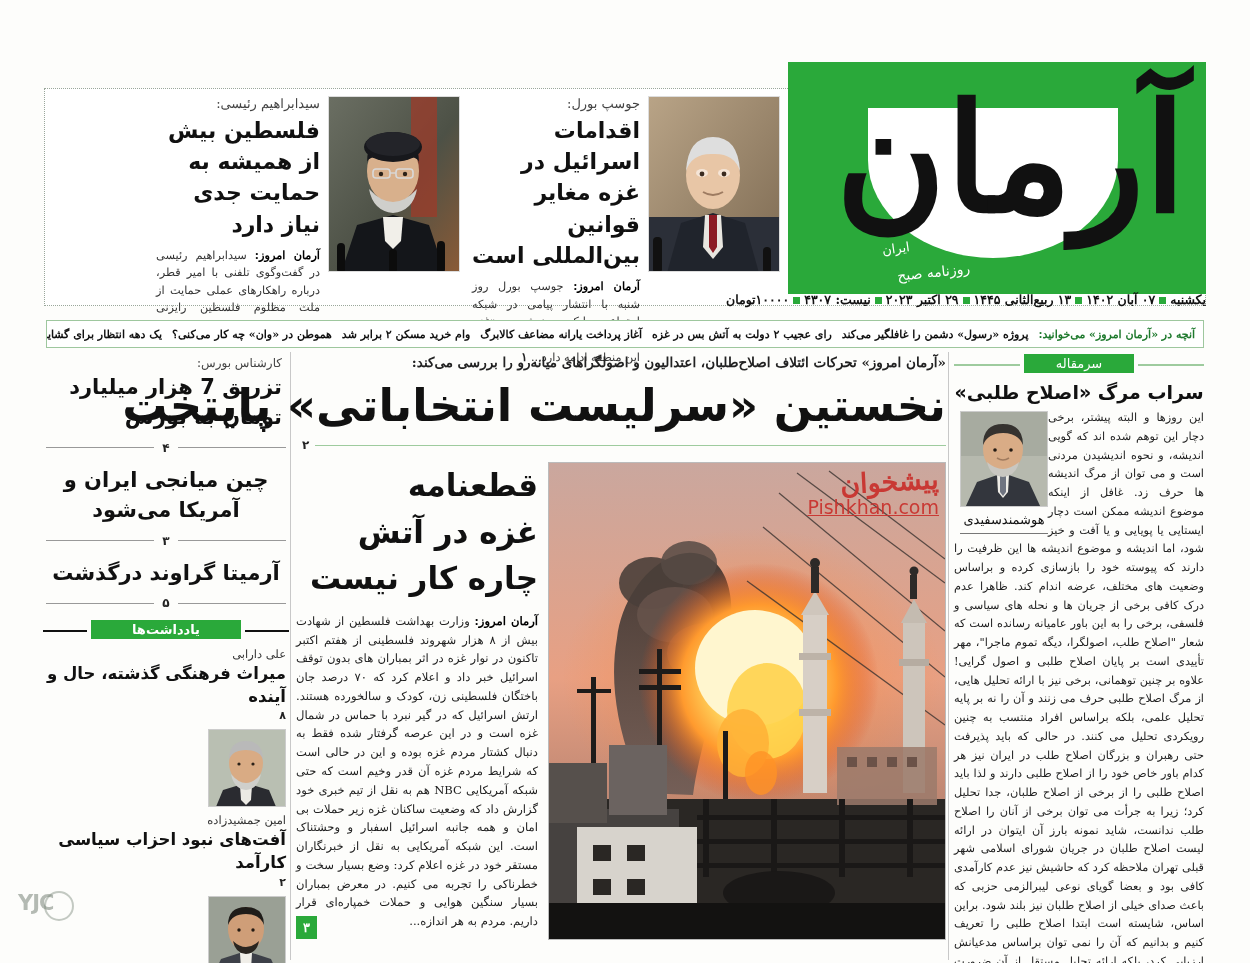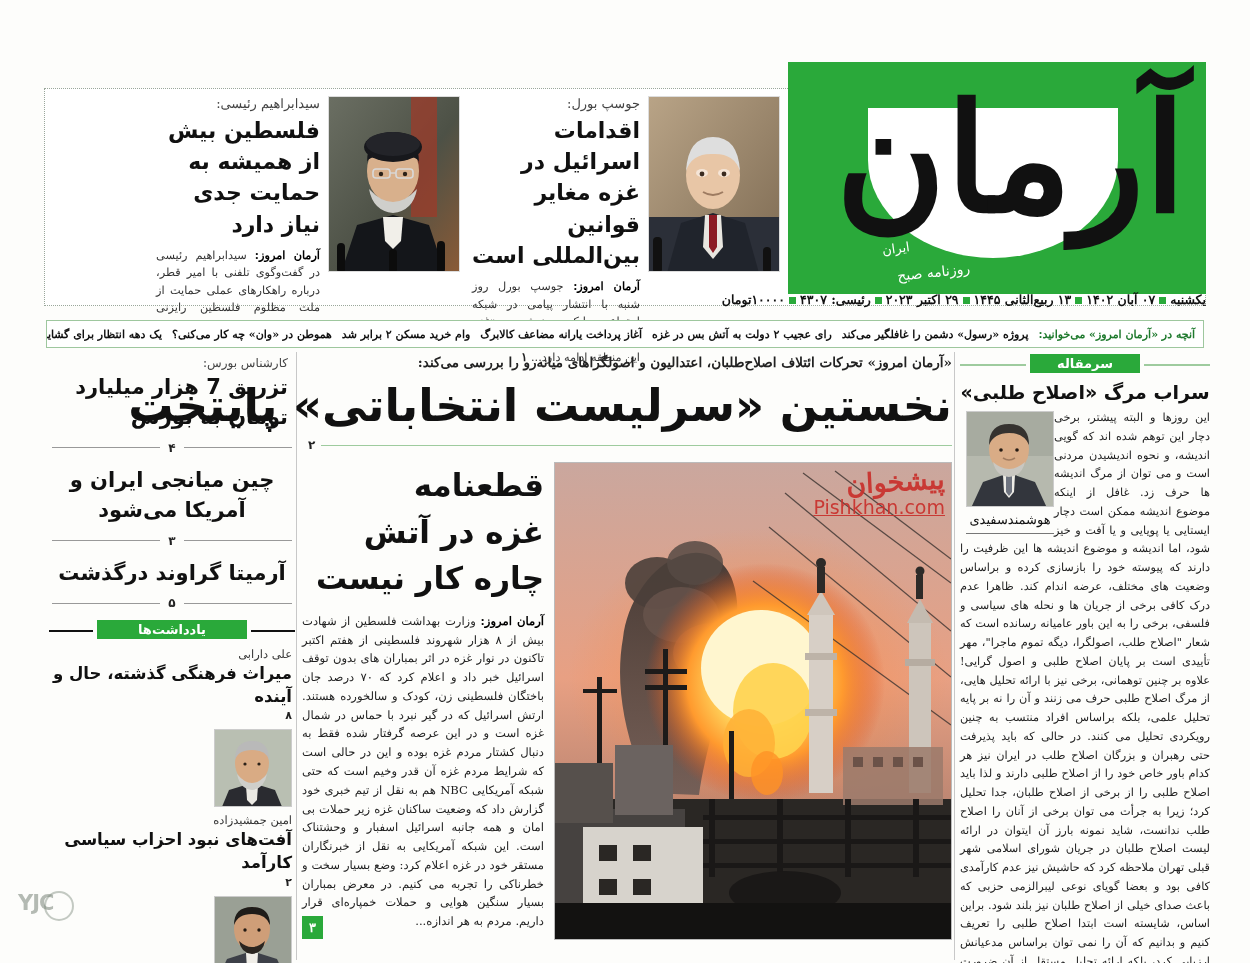--- a/index.html
+++ b/index.html
@@ -145,21 +145,21 @@
     white-space: nowrap;
     font-size: 11px;
     font-weight: bold;
     font-family: "DejaVu Serif", "Liberation Serif", serif;
     color: #111;
   }
   .ticker .lead { color:#1f7a2e; }
   .tsq { display:inline-block; width:6px; height:6px; background:#2aa93a; margin:0 5px; vertical-align: middle;}
 
   
-  .cols { position:absolute; left:46px; top:352px; width:1158px; height:608px;margin-left:6px; }
+  .cols { position:absolute; left:46px; top:352px; width:1158px; height:608px; }
 
   
   .col-left {
     position:absolute; left:0; top:4px; width:240px; height:604px;
     border-left: none;
   }
   .side-item { text-align: right; padding: 0 4px; }
   .side-kicker { font-size:12px; color:#444; font-family:"DejaVu Serif","Liberation Serif",serif; margin-bottom:2px;}
   .side-title {
     font-size: 21px; font-weight: bold; line-height:1.45; color:#111;
@@ -224,21 +224,21 @@
   }
   .story-body b { color:#000; }
   .pg-badge {
     display:inline-block; background:#2aa93a; color:#fff; font-weight:bold;
     font-size:13px; padding:1px 7px; float:left; margin-top:4px;
   }
 
   
   .col-right { position:absolute; left:908px; top:0; width:250px; height:608px; }
   .edit-head {
-    background:#2aa93a; color:#fff; font-weight:bold; font-size:13px;
+    background:#2aa93a; color:#fff; font-weight:normal; font-size:13px;
     text-align:center; padding:2px 0; width:110px; margin:2px auto 0;
     position:relative;
   }
   .edit-head::before, .edit-head::after {
     content:""; position:absolute; top:50%; width:66px; height:2px; background:#9ecb9e;
   }
   .edit-head::before { right:-70px; }
   .edit-head::after { left:-70px; }
   .edit-title {
     text-align:center; font-size:19px; font-weight:bold; color:#111;
@@ -289,21 +289,21 @@
   <div class="masthead">
     <div class="mast-logo">
       <span class="white-bowl"></span>
     </div>
     <div class="mast-word">آرمان</div>
     <div class="mast-sub">روزنامه صبح</div>
     <div class="mast-sub2">ایران</div>
   </div>
 
   <div class="dateline">
-    <span>یکشنبه</span><span class="dsq"></span><span>۰۷ آبان ۱۴۰۲</span><span class="dsq"></span><span>۱۳ ربیع‌الثانی ۱۴۴۵</span><span class="dsq"></span><span>۲۹ اکتبر ۲۰۲۳</span><span class="dsq"></span><span>رئیسی:</span>&nbsp;<span>۴۳۰۷</span><span class="dsq"></span><span>۱۰۰۰۰تومان</span>
+    <span>یکشنبه</span><span class="dsq"></span><span>۰۷ آبان ۱۴۰۲</span><span class="dsq"></span><span>۱۳ ربیع‌الثانی ۱۴۴۵</span><span class="dsq"></span><span>۲۹ اکتبر ۲۰۲۳</span><span class="dsq"></span><span>نیست:</span>&nbsp;<span>۴۳۰۷</span><span class="dsq"></span><span>۱۰۰۰۰تومان</span>
   </div>
 
   <div class="topbox" id="box-borrell">
     <div class="tb-photo">
       <svg viewBox="0 0 132 176" width="132" height="176" preserveAspectRatio="none">
         <defs>
           <linearGradient id="bgB" x1="0" y1="0" x2="1" y2="1">
             <stop offset="0" stop-color="#b9a487"></stop>
               <stop offset="1" stop-color="#7d6a52"></stop>
           </linearGradient>

